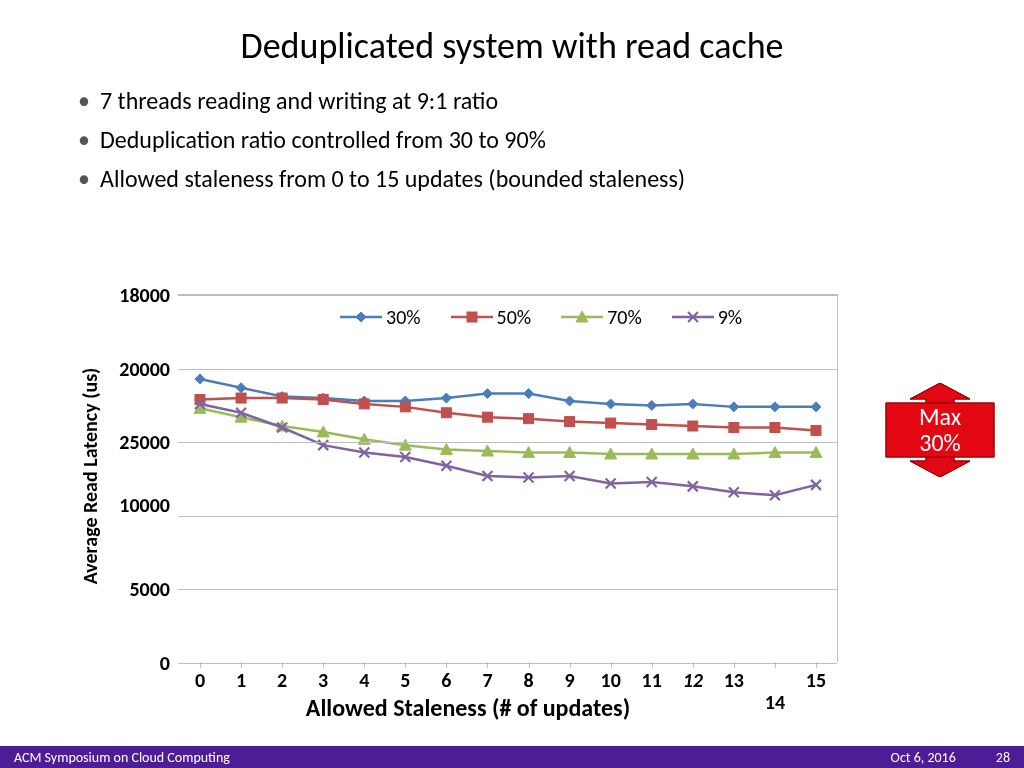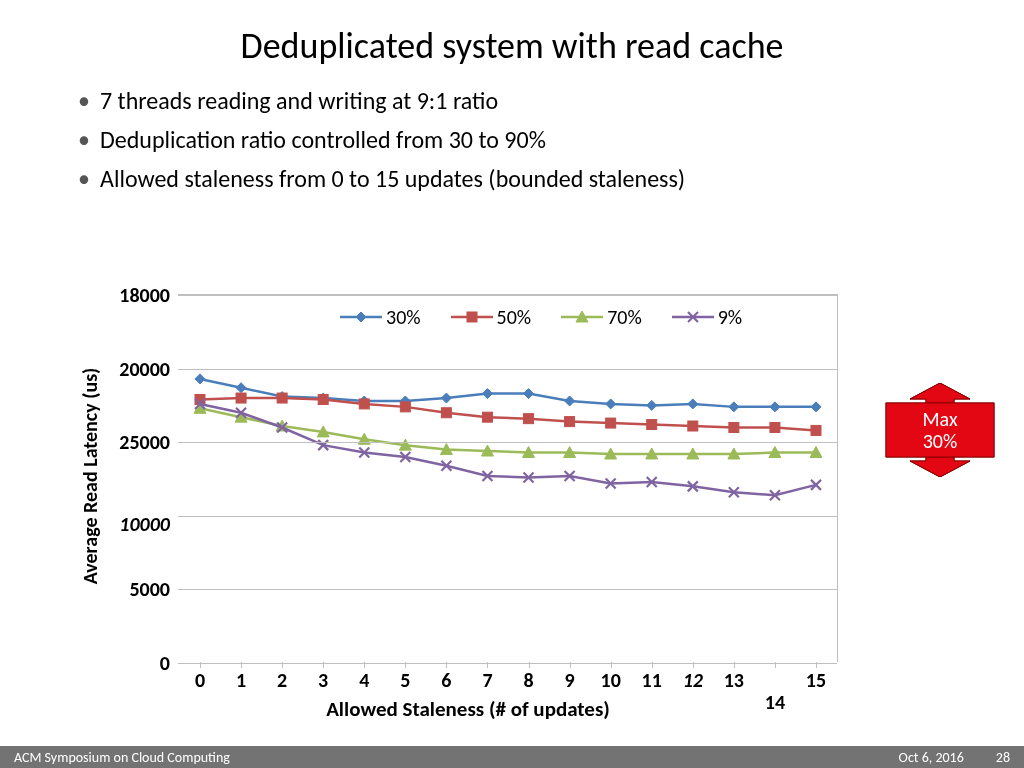--- a/index.html
+++ b/index.html
@@ -86,21 +86,21 @@
     transform-origin: left top;
     font-size: 20px;
     font-weight: 700;
     white-space: nowrap;
   }
   .xlabel {
     position: absolute;
     bottom: 4px;
     left: 50%;
     transform: translateX(-50%);
-    font-size: 21px;
+    font-size: 24px;
     font-weight: 700;
   }
   svg.plot {
     position: absolute;
     left: 0; top: 0;
     width: 100%; height: 100%;
     overflow: visible;
   }
   .legend {
     position: absolute;
@@ -119,21 +119,21 @@
   }
   .legend-swatch { width: 46px; height: 18px; }
 
   .arrow-badge {
     position: absolute;
     left: 874px;
     top: 383px;
     width: 132px;
     height: 94px;
     color: #fff;
-    font-size: 20px;
+    font-size: 24px;
     text-align: center;
     display: flex;
     flex-direction: column;
     align-items: center;
     justify-content: center;
   }
   .arrow-badge svg {
     position: absolute;
     left: 0; top: 0;
     width: 100%; height: 100%;
@@ -142,29 +142,29 @@
     position: relative;
     z-index: 1;
     line-height: 1.1;
   }
 
   .footer {
     position: absolute;
     left: 0; bottom: 0;
     width: 100%;
     height: 22px;
-    background: #737373;
+    background: #4c1d95;
     color: #fff;
     display: flex;
     align-items: center;
     font-size: 14px;
     padding: 0 14px;
   }
   .footer .spacer { flex: 1; }
-  .footer .date { margin-right: 32px; }
+  .footer .date { margin-right: 40px; }
 </style>
 </head>
 <body>
 
 <h1 class="title">Deduplicated system with read cache</h1>
 
 <ul class="bullets">
   <li>7 threads reading and writing at 9:1 ratio</li>
   <li>Deduplication ratio controlled from 30 to 90%</li>
   <li>Allowed staleness from 0 to 15 updates (bounded staleness)</li>
@@ -323,21 +323,21 @@
             </g>
           </svg>
           <span>9%</span>
         </div>
       </div>
   <div class="gridline" style="top: 368px;"></div>
       <div class="ytick" style="top: 368px;">0</div>
       <div class="gridline" style="top: 294.4px;"></div>
       <div class="ytick" style="top: 294.4px;">5000</div>
       <div class="gridline" style="top: 220.8px;"></div>
-      <div class="ytick" style="top: 229px; font-style: italic;">10000</div>
+      <div class="ytick" style="top: 210px;">10000</div>
       <div class="gridline" style="top: 147.2px;"></div>
       <div class="ytick" style="top: 147.2px;">25000</div>
       <div class="gridline" style="top: 73.6px;"></div>
       <div class="ytick" style="top: 73.6px;">20000</div>
       <div class="gridline" style="top: 0px;"></div>
       <div class="ytick" style="top: 0px;">18000</div>
       <div class="xtick-line" style="left: 22px;"></div>
       <div class="xtick" style="left: 22px;">0</div>
       <div class="xtick-line" style="left: 63.0667px;"></div>
       <div class="xtick" style="left: 63.0667px;">1</div>

